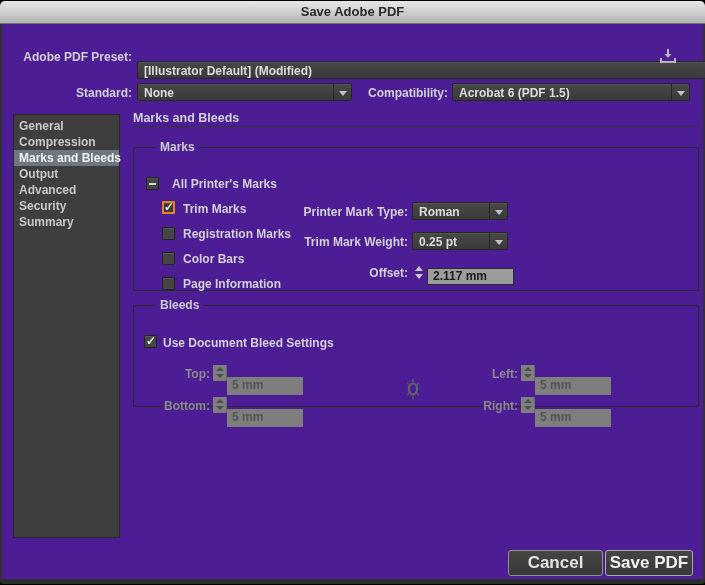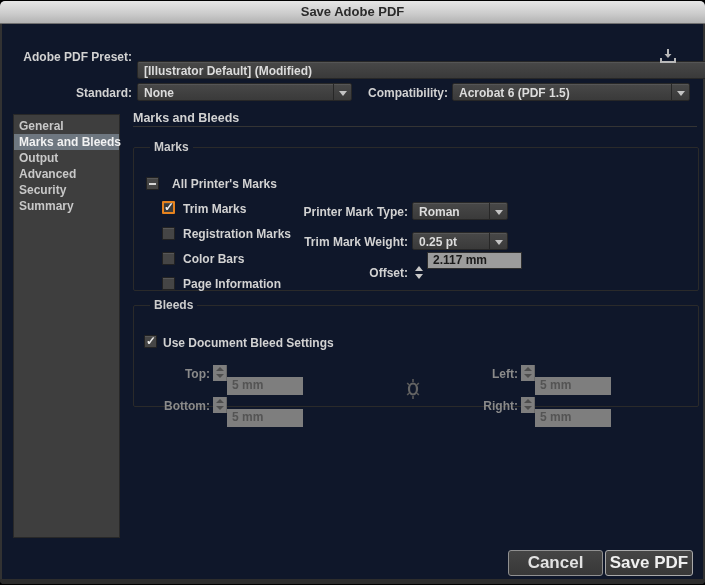--- a/index.html
+++ b/index.html
@@ -1,17 +1,17 @@
 <!DOCTYPE html>
 <html><head>
 <meta charset="utf-8">
 <style>
   html,body{margin:0;padding:0;background:#000;width:705px;height:585px;overflow:hidden;
     font-family:"Liberation Sans",sans-serif;-webkit-font-smoothing:antialiased;}
-  #dialog{position:absolute;left:0;top:1px;width:705px;height:583px;background:#0f172a;
+  #dialog{position:absolute;left:0;top:1px;width:705px;height:583px;background:#4c1d95;
     border-radius:5px 5px 4px 4px;overflow:hidden;
     box-shadow:inset 2px 0 0 #323232, inset -2px 0 0 #323232;}
   
   .titlebar{position:absolute;left:0;top:0;width:705px;height:22px;
     background:linear-gradient(#e6e6e6,#cdcdcd 55%,#b3b3b3);
     border-bottom:1px solid #6f6f6f;border-radius:4px 4px 0 0;
     text-align:center;line-height:22px;font-size:13px;font-weight:bold;color:#2b2b2b;}
   
   .lbl{position:absolute;font-size:12px;font-weight:bold;color:#d2d2d2;line-height:14px;}
   .lbl.r{text-align:right;}
@@ -29,21 +29,21 @@
   .cb{position:absolute;width:13px;height:13px;box-sizing:border-box;background:#454545;
     border:1px solid #222;border-radius:1px;box-shadow:inset 0 1px 0 rgba(255,255,255,.1);}
   .cb.mixed::after{content:"";position:absolute;left:2px;top:5px;width:7px;height:2px;background:#d6d6d6;}
   .cb.checked::after{content:"\2713";position:absolute;left:1px;top:-2px;font-size:12px;
     font-weight:bold;color:#ececec;}
   .cb.orange{border:2px solid #e5821e;background:#3a3a3a;}
   .cb.orange::after{left:0;top:-3px;}
   .cblabel{position:absolute;font-size:12px;font-weight:bold;color:#d2d2d2;line-height:14px;white-space:nowrap;}
   
   fieldset{position:absolute;margin:0;padding:0;border:1px solid #2a2a2a;border-radius:2px;}
-  legend{margin-left:16px;padding:0 4px;font-size:12px;font-weight:bold;color:#cccccc;}
+  legend{margin-left:22px;padding:0 4px;font-size:12px;font-weight:bold;color:#cccccc;}
   
   .stepper{position:absolute;width:13px;height:17px;}
   .stepper .up{position:absolute;left:3px;top:2px;width:0;height:0;
     border-left:4px solid transparent;border-right:4px solid transparent;border-bottom:5px solid #c8c8c8;}
   .stepper .dn{position:absolute;left:3px;top:10px;width:0;height:0;
     border-left:4px solid transparent;border-right:4px solid transparent;border-top:5px solid #c8c8c8;}
   .txtfield{position:absolute;height:17px;box-sizing:border-box;background:#9c9c9c;
     border:1px solid #2e2e2e;font-size:12px;font-weight:bold;color:#1a1a1a;
     line-height:15px;padding-left:5px;white-space:nowrap;}
   .bleedgrp{position:absolute;height:16px;}
@@ -107,20 +107,21 @@
   <div class="lbl r" style="left:356px;top:85px;width:92px;">Compatibility:</div>
   <div class="dd" style="left:452px;top:82px;width:238px;">
     <span class="val">Acrobat 6 (PDF 1.5)</span>
     <span class="arrowbox">
         <span class="tri"></span>
       </span>
   </div>
 
   <div class="sidebar">
     <div class="sideitem">General</div>
+    <div class="sideitem">Compression</div>
     <div class="sideitem sel">Marks and Bleeds</div>
     <div class="sideitem">Output</div>
     <div class="sideitem">Advanced</div>
     <div class="sideitem">Security</div>
     <div class="sideitem">Summary</div>
   </div>
 
   <div class="lbl" style="left:133px;top:110px;font-size:12.5px;">Marks and Bleeds</div>
   <div class="hsep" style="left:133px;top:125px;width:564px;"></div>
 
@@ -163,21 +164,21 @@
       <span class="arrowbox">
           <span class="tri"></span>
         </span>
     </div>
 
     <div class="lbl r" style="left:160px;top:112px;width:114px;">Offset:</div>
     <div class="stepper" style="left:278px;top:110px;">
       <span class="up"></span>
       <span class="dn"></span>
     </div>
-    <div class="txtfield" style="left:293px;top:98px;width:95px;">2.117 mm</div>
+    <div class="txtfield" style="left:293px;top:114px;width:87px;">2.117 mm</div>
   </fieldset>
 
   <fieldset style="left:133px;top:297px;width:564px;height:107px;">
     <legend>Bleeds</legend>
 
     <div>
       <span class="cb checked" style="left:10px;top:23px;"></span>
       <span class="cblabel" style="left:29px;top:24px;">Use Document Bleed Settings</span>
     </div>
 

